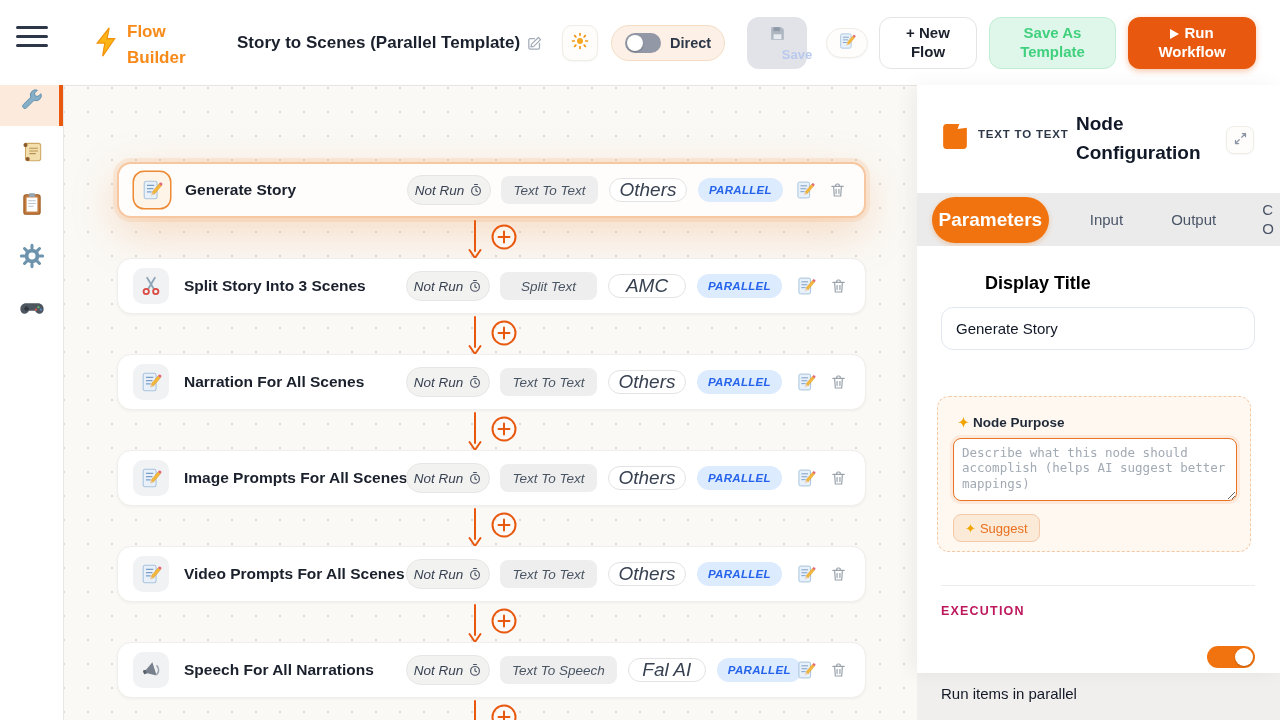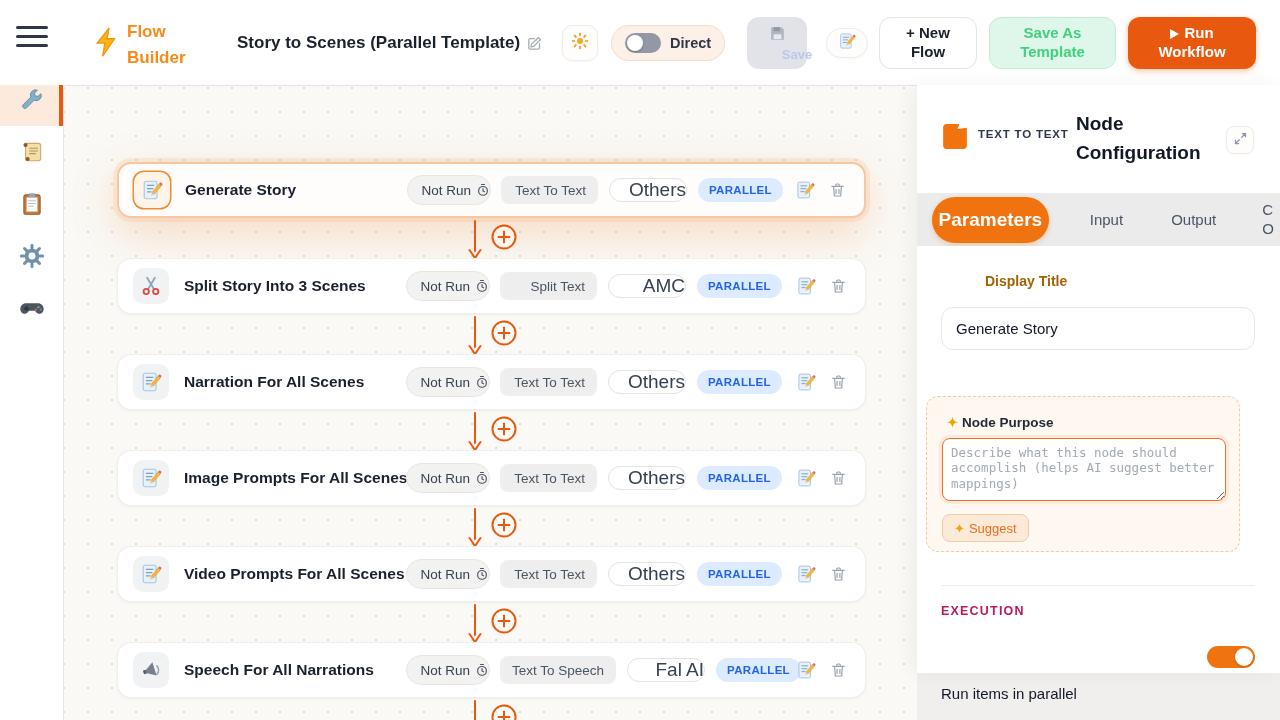--- a/index.html
+++ b/index.html
@@ -57,21 +57,21 @@
     background-size:24px 24px; background-position:12px 14px; }
   .node { position:absolute; left:53px; width:749px; height:56px; background:#ffffff; border:1px solid #f0efec;
     border-radius:14px; box-shadow:0 1px 3px rgba(0,0,0,.05); display:flex; align-items:center; cursor:pointer; }
   .node.selected { background:#fffdfb; border:2px solid #f6c7a0;
     box-shadow:0 0 0 4px rgba(244,164,96,.16), 0 14px 45px rgba(237,137,54,.28); }
   .node-icon { position:absolute; left:15px; width:36px; height:36px; background:#f1f2f4; border-radius:10px;
     display:flex; align-items:center; justify-content:center; }
   .node.selected .node-icon { background:#fff4e8; box-shadow:0 0 0 1.5px #ed8a33; }
   .node-title { position:absolute; left:66px; font-size:15.5px; font-weight:bold; color:#1a202c; white-space:nowrap; }
   .badges { position:absolute; left:288px; display:flex; align-items:center; }
-  .badge { display:inline-flex; align-items:center; justify-content:flex-end; white-space:nowrap; }
+  .badge { display:inline-flex; align-items:center; justify-content:center; white-space:nowrap;font-style:italic; }
   .badge.status { width:84px; height:30px; background:#f2f2f1; border:1px solid #e7e6e4; border-radius:15px;
     font-size:13.5px; color:#374151; gap:5px; font-weight:500; }
   .badge.type { min-width:97px; height:28px; margin-left:10px; padding:0 12px; background:#eeeeee;
     border-radius:8px; font-size:13.5px; color:#4a5563; font-weight:500; }
   .badge.provider { width:78px; height:24px; margin-left:11px; background:#ffffff; border:1px solid #e3e3e3;
     border-radius:15px; font-size:19px; color:#374151; }
   .badge.parallel { height:24px; margin-left:11px; padding:0 11px; background:#dcebfd; border-radius:12px;
     font-size:11.5px; font-weight:bold; color:#2563eb; letter-spacing:.3px; }
   .actions { position:absolute; right:18px; display:flex; align-items:center; gap:14px; }
   .actions .act { cursor:pointer; display:flex; }
@@ -91,25 +91,25 @@
   #tabbar { position:absolute; left:0; top:108px; width:363px; height:53px; background:#ebebeb;
     display:flex; align-items:center; overflow:hidden; }
   #tab-parameters { margin-left:15px; width:131px; height:46px; background:#f0730f; border-radius:23px;
     color:#ffffff; font-size:19px; font-weight:bold; display:flex; align-items:center; justify-content:center;
     cursor:pointer; box-shadow:0 2px 5px rgba(240,115,15,.3); }
   .tab-plain { font-size:15px; color:#4a5568; cursor:pointer; }
   #tab-input { margin-left:41px; }
   #tab-output { margin-left:48px; }
   #tab-truncated { margin-left:46px; width:20px; line-height:1.25; font-size:15px; color:#4a5568;
     cursor:pointer; text-align:left; }
-  #display-title-label { position:absolute; left:24px; top:188px; font-size:14px; font-weight:bold; color:#a16207;padding-left:44px; }
+  #display-title-label { position:absolute; left:24px; top:188px; font-size:18px; font-weight:bold; color:#000000;padding-left:44px; }
   #display-title-input { position:absolute; left:24px; top:222px; width:314px; height:43px;
     border:1px solid #e2e8f0; border-radius:12px; padding:0 14px; font-size:15px; color:#111827;
     font-family:"Liberation Sans", sans-serif; background:#fff; outline:none; }
-  #purpose-box { position:absolute; left:9px; top:311px; width:314px; height:156px;
+  #purpose-box { position:absolute; left:20px; top:311px; width:314px; height:156px;
     border:1.5px dashed #f3c9a6; border-radius:12px; background:#fff8f1; }
   #purpose-label { position:absolute; left:20px; top:18px; font-size:13.5px; font-weight:bold; color:#1f2937; }
   .sparkle { color:#f0a500; margin-right:4px; font-size:13px; }
   #purpose-textarea { position:absolute; left:15px; top:41px; width:284px; height:63px;
     border:1.5px solid #e97425; border-radius:8px; background:#fff; resize:both;
     font-family:"DejaVu Sans Mono", monospace; font-size:12.5px; line-height:1.22; padding:6px 8px;
     color:#111; outline:none; box-shadow:0 0 0 3px rgba(233,116,37,.10); }
   #purpose-textarea::placeholder { color:#a2aab4; }
   #suggest-btn { position:absolute; left:15px; top:117px; height:28px; padding:0 11px; background:#fbead7;
     border:1px solid #f3c9a6; border-radius:8px; font-size:13px; color:#e8701f; display:inline-flex;

